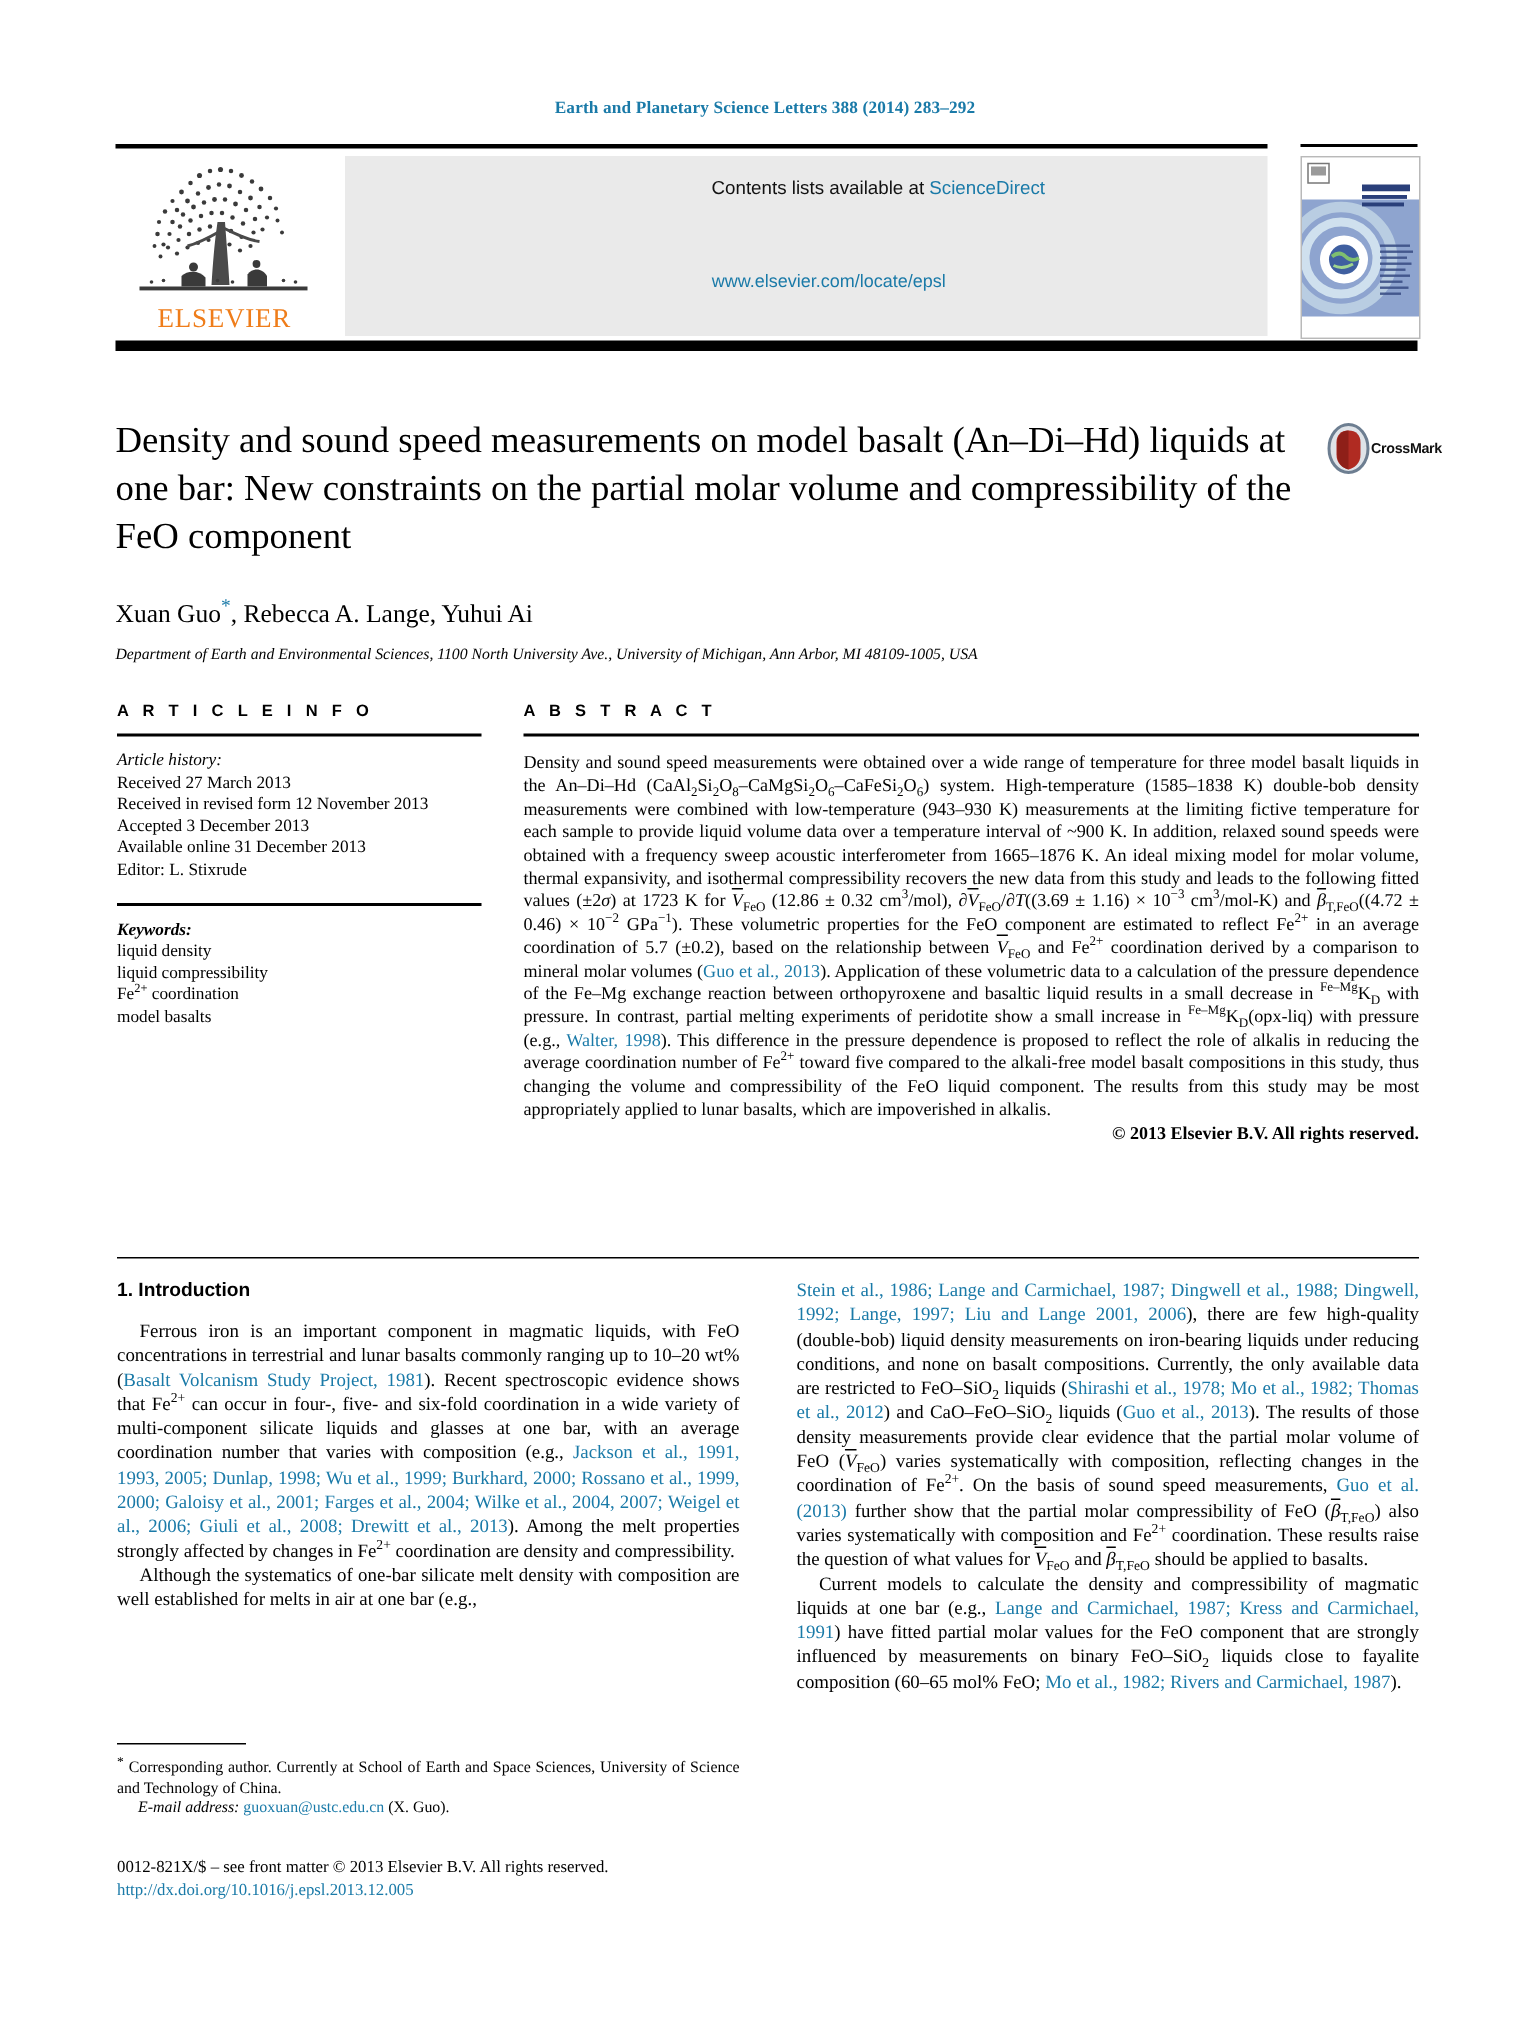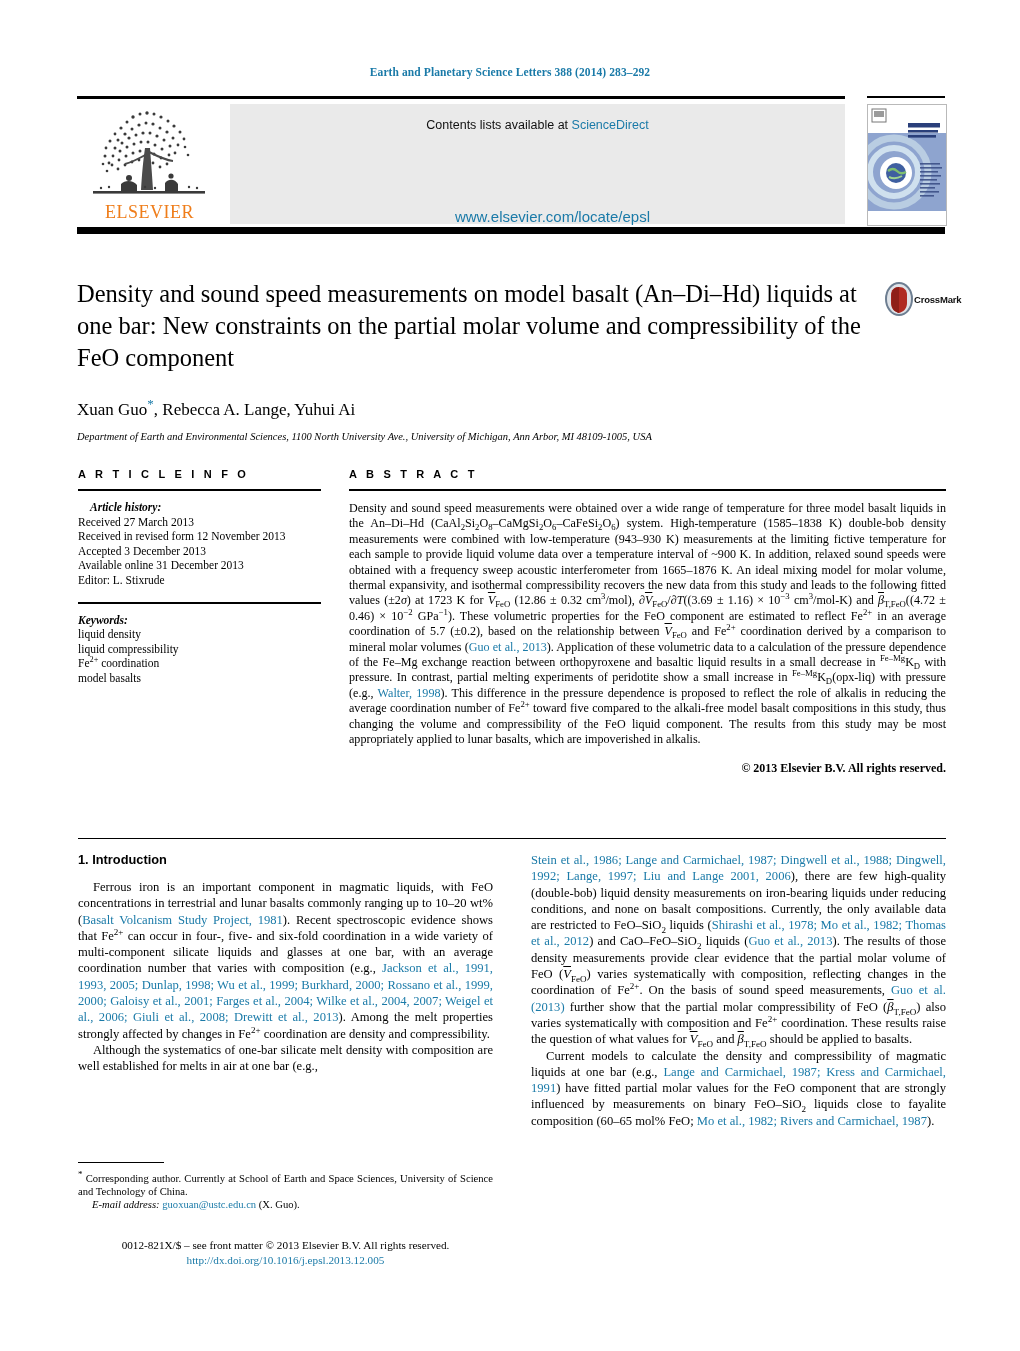--- a/index.html
+++ b/index.html
@@ -75,38 +75,39 @@
     width: 615px; height: 120px;
     background: #eaeaea;
   }
   .contents-line {
     position: absolute;
     top: 14px; left: 0; width: 615px;
     text-align: center;
     font-family: "Liberation Sans", sans-serif;
     font-size: 12.5px;
     color: #111;
+    padding-left: 48px;
   }
   .contents-line .sd {
     color: #1a7aa8;
   }
   .journal-title {
     position: absolute;
     top: 40px; left: 0; width: 615px;
     text-align: center;
     font-family: "Liberation Serif", serif;
     font-size: 30px;
     color: #111;
   }
   .journal-url {
     position: absolute;
-    top: 104px; left: 0; width: 645px;
+    top: 76px; left: 0; width: 645px;
     text-align: center;
     font-family: "Liberation Sans", sans-serif;
-    font-size: 15px;
+    font-size: 12px;
     color: #1a7aa8;
   }
   .cover-thumb {
     position: absolute;
     left: 790px; top: 8px;
     width: 78px; height: 120px;
     border: 1px solid #b9b9b9;
     background: #fff;
     overflow: hidden;
   }
@@ -187,22 +188,21 @@
     margin-top: 9px;
   }
   .hist-block {
     margin-top: 9px;
     font-family: "Liberation Serif", serif;
     font-size: 11.5px;
     line-height: 14.6px;
   }
   .hist-block .ital {
     font-style: italic;
-    font-weight: bold;
-    margin-left: 12px;
+    font-weight: normal;
   }
   .kw-rule {
     height: 2px;
     background: #000;
     margin-top: 14px;
   }
   .kw-block {
     margin-top: 9px;
     font-family: "Liberation Serif", serif;
     font-size: 11.5px;
@@ -214,21 +214,20 @@
   }
   .abstract-body {
     margin-top: 10px;
     font-family: "Liberation Serif", serif;
     font-size: 12.1px;
     line-height: 15.4px;
     text-align: justify;
     color: #000;
   }
   .copyright {
-    margin-top: 13px;
     text-align: right;
     font-family: "Liberation Serif", serif;
     font-size: 12px;
     font-weight: bold;
   }
 
   
   .body-rule {
     position: absolute;
     left: 78px; top: 838px;
@@ -289,21 +288,20 @@
   .footnote .em {
     font-style: italic;
   }
   .imprint {
     position: absolute;
     left: 78px; top: 1238px;
     width: 415px;
     font-family: "Liberation Serif", serif;
     font-size: 11.2px;
     line-height: 14.5px;
-    text-align: center;
   }
   .imprint .doi {
     color: #1a7aa8;
   }
 
   sup { font-size: .72em; vertical-align: super; line-height: 0; }
   sub { font-size: .72em; vertical-align: sub; line-height: 0; }
   .ovl { text-decoration: overline; }
 </style>
 </head>

